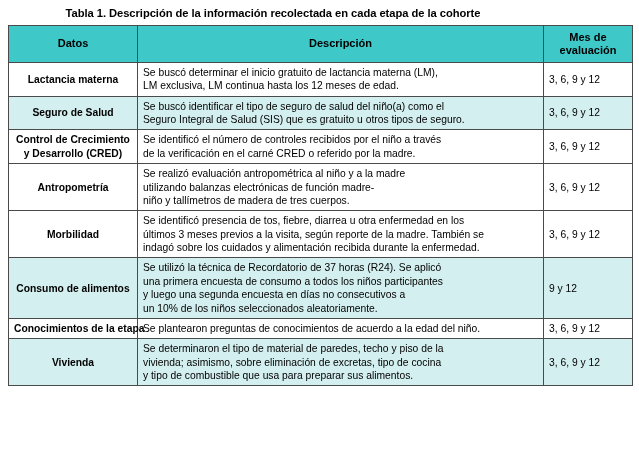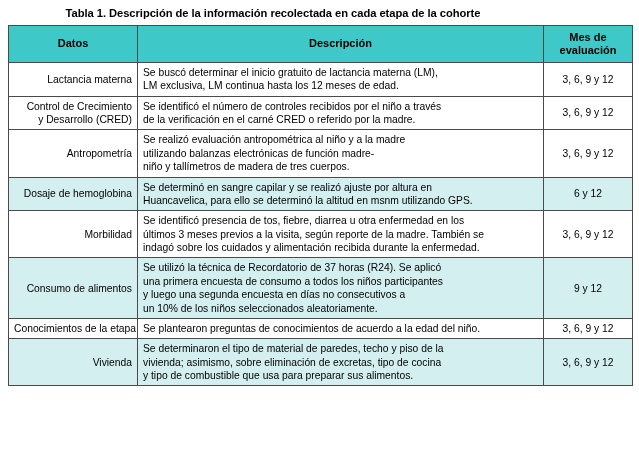--- a/index.html
+++ b/index.html
@@ -60,29 +60,29 @@
     vertical-align: middle;
     color: #000000;
   }
   tr.shaded td {
     background: #d4efef;
   }
   tr.plain td {
     background: #ffffff;
   }
   td.col-datos {
-    text-align: right;
+    text-align: center;
     padding-left: 6px;
+    font-weight: bold;
   }
   td.col-desc {
     text-align: left;
     padding-left: 7px;
   }
   td.col-mes {
-    text-align: center;
   }
   .desc-line {
     display: block;
     white-space: nowrap;
   }
   .datos-line {
     display: block;
     white-space: nowrap;
   }
 </style>
@@ -114,20 +114,30 @@
           <tr class="plain">
             <td class="col-datos">
               <span class="datos-line">Lactancia materna</span>
             </td>
             <td class="col-desc">
               <span class="desc-line">Se buscó determinar el inicio gratuito de lactancia materna (LM),</span>
               <span class="desc-line">LM exclusiva, LM continua hasta los 12 meses de edad.</span>
             </td>
             <td class="col-mes">3, 6, 9 y 12</td>
           </tr>
+          <tr class="shaded">
+            <td class="col-datos">
+              <span class="datos-line">Seguro de Salud</span>
+            </td>
+            <td class="col-desc">
+              <span class="desc-line">Se buscó identificar el tipo de seguro de salud del niño(a) como el</span>
+              <span class="desc-line">Seguro Integral de Salud (SIS) que es gratuito u otros tipos de seguro.</span>
+            </td>
+            <td class="col-mes">3, 6, 9 y 12</td>
+          </tr>
           <tr class="plain">
             <td class="col-datos">
               <span class="datos-line">Control de Crecimiento</span>
               <span class="datos-line">y Desarrollo (CRED)</span>
             </td>
             <td class="col-desc">
               <span class="desc-line">Se identificó el número de controles recibidos por el niño a través</span>
               <span class="desc-line">de la verificación en el carné CRED o referido por la madre.</span>
             </td>
             <td class="col-mes">3, 6, 9 y 12</td>
@@ -135,30 +145,20 @@
           <tr class="plain">
             <td class="col-datos">
               <span class="datos-line">Antropometría</span>
             </td>
             <td class="col-desc">
               <span class="desc-line">Se realizó evaluación antropométrica al niño y a la madre</span>
               <span class="desc-line">utilizando balanzas electrónicas de función madre-</span>
               <span class="desc-line">niño y tallímetros de madera de tres cuerpos.</span>
             </td>
             <td class="col-mes">3, 6, 9 y 12</td>
-          </tr>
-          <tr class="shaded">
-            <td class="col-datos">
-              <span class="datos-line">Dosaje de hemoglobina</span>
-            </td>
-            <td class="col-desc">
-              <span class="desc-line">Se determinó en sangre capilar y se realizó ajuste por altura en</span>
-              <span class="desc-line">Huancavelica, para ello se determinó la altitud en msnm utilizando GPS.</span>
-            </td>
-            <td class="col-mes">6 y 12</td>
           </tr>
           <tr class="plain">
             <td class="col-datos">
               <span class="datos-line">Morbilidad</span>
             </td>
             <td class="col-desc">
               <span class="desc-line">Se identificó presencia de tos, fiebre, diarrea u otra enfermedad en los</span>
               <span class="desc-line">últimos 3 meses previos a la visita, según reporte de la madre. También se</span>
               <span class="desc-line">indagó sobre los cuidados y alimentación recibida durante la enfermedad.</span>
             </td>

